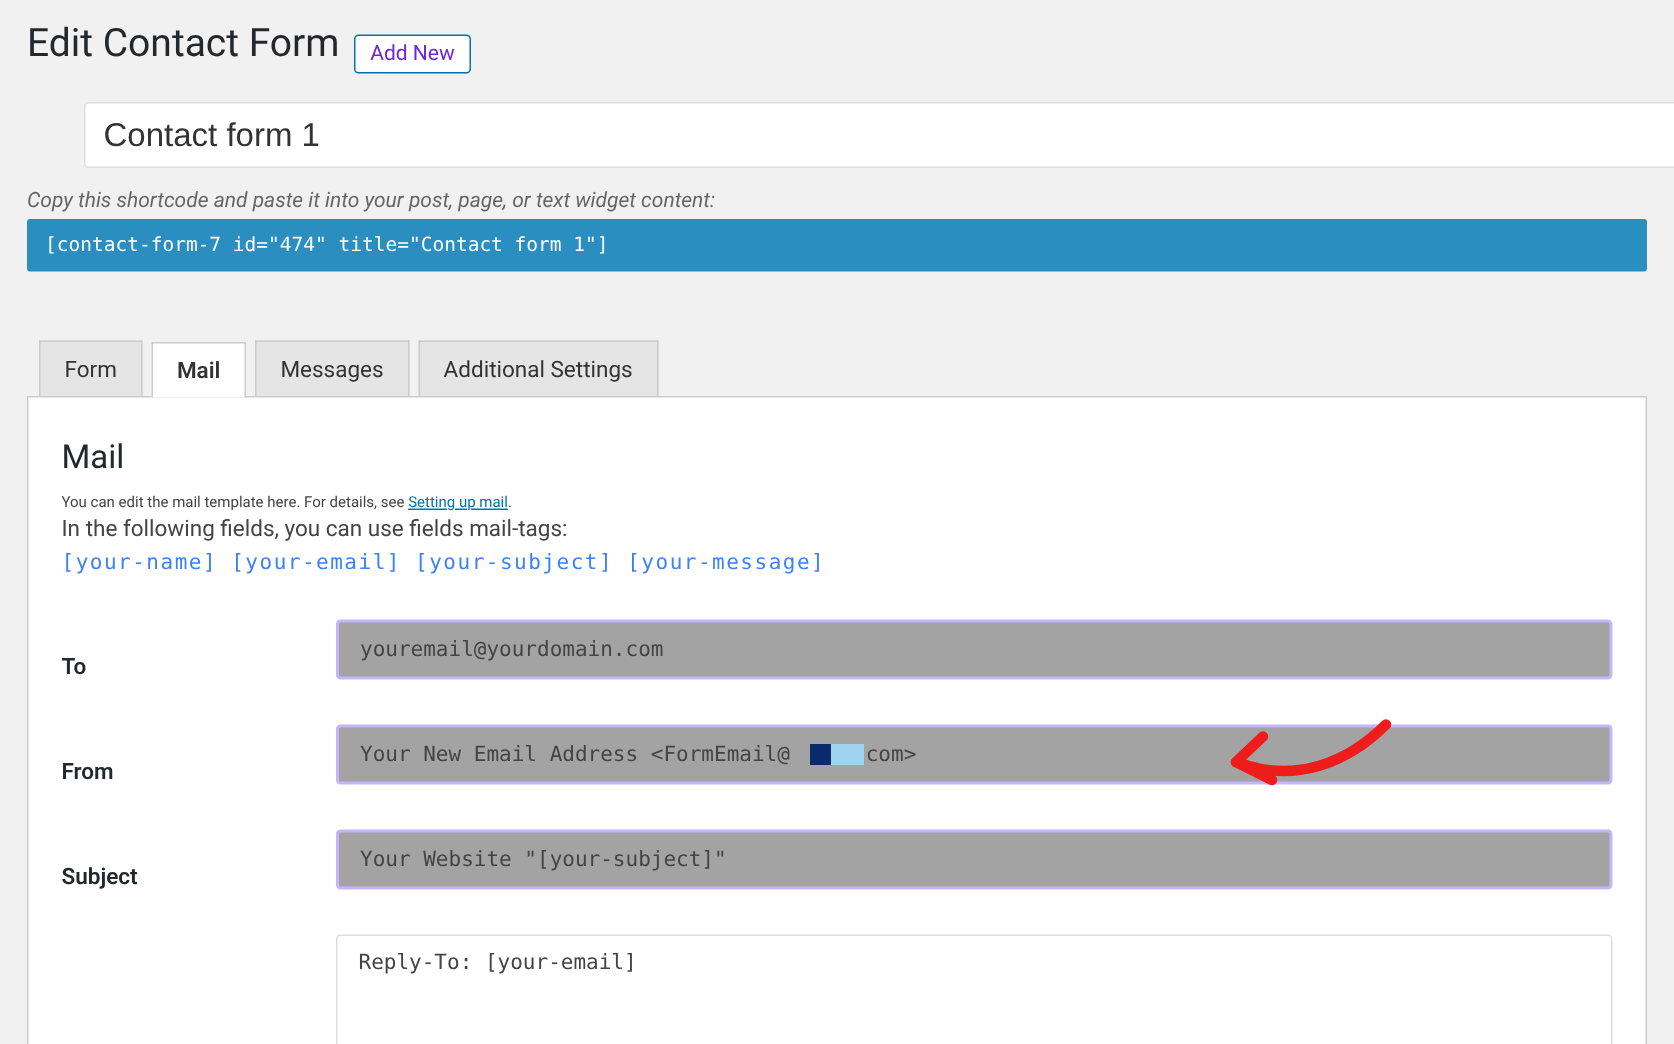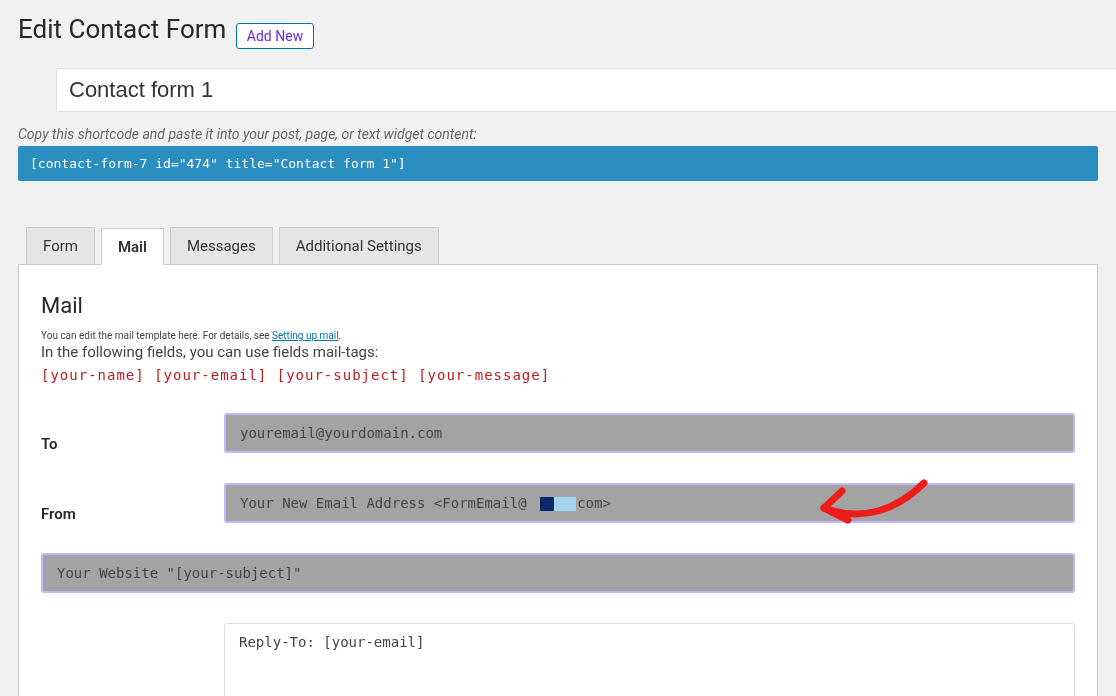--- a/index.html
+++ b/index.html
@@ -86,21 +86,21 @@
   h2.panel-title {
     font-size: 22px;
     font-weight: 400;
     margin: 6px 0 12px 0;
   }
   .desc1 { color: #444; font-size: 10px; }
   .desc1 a.link { color: #0073aa; text-decoration: underline; cursor:pointer; }
   .desc2 { color: #444; font-size: 15px; margin-top: 2px;}
   .tagrow {
     font-family: Consolas, Menlo, monospace;
-    color: #b91c1c;
+    color: #3b82f6;
     margin-top: 6px;
     font-size: 14px;
     letter-spacing: 1px;
   }
   .field-row {
     display: flex;
     margin-top: 30px;
     align-items: flex-end;
     gap: 38px;
   }
@@ -206,20 +206,21 @@
         </div>
         
         <svg class="arrow" width="130" height="70">
           <path d="M120 10 C 95 35, 60 50, 20 35" stroke="#ef1c1c" stroke-width="7" fill="none" stroke-linecap="round"></path>
           <path d="M20 35 L38 18 M20 35 L44 47" stroke="#ef1c1c" stroke-width="7" fill="none" stroke-linecap="round"></path>
         </svg>
       </div>
     </div>
 
     <div class="field-row">
+      <div class="field-label">Subject</div>
       <div class="field-input">
         <input type="text" value="Your Website &quot;[your-subject]&quot;" style="">
       </div>
     </div>
 
     <div class="field-row">
       <div class="field-label">Additional headers</div>
       <div class="field-input">
         <textarea style="">Reply-To: [your-email]</textarea>
       </div>

